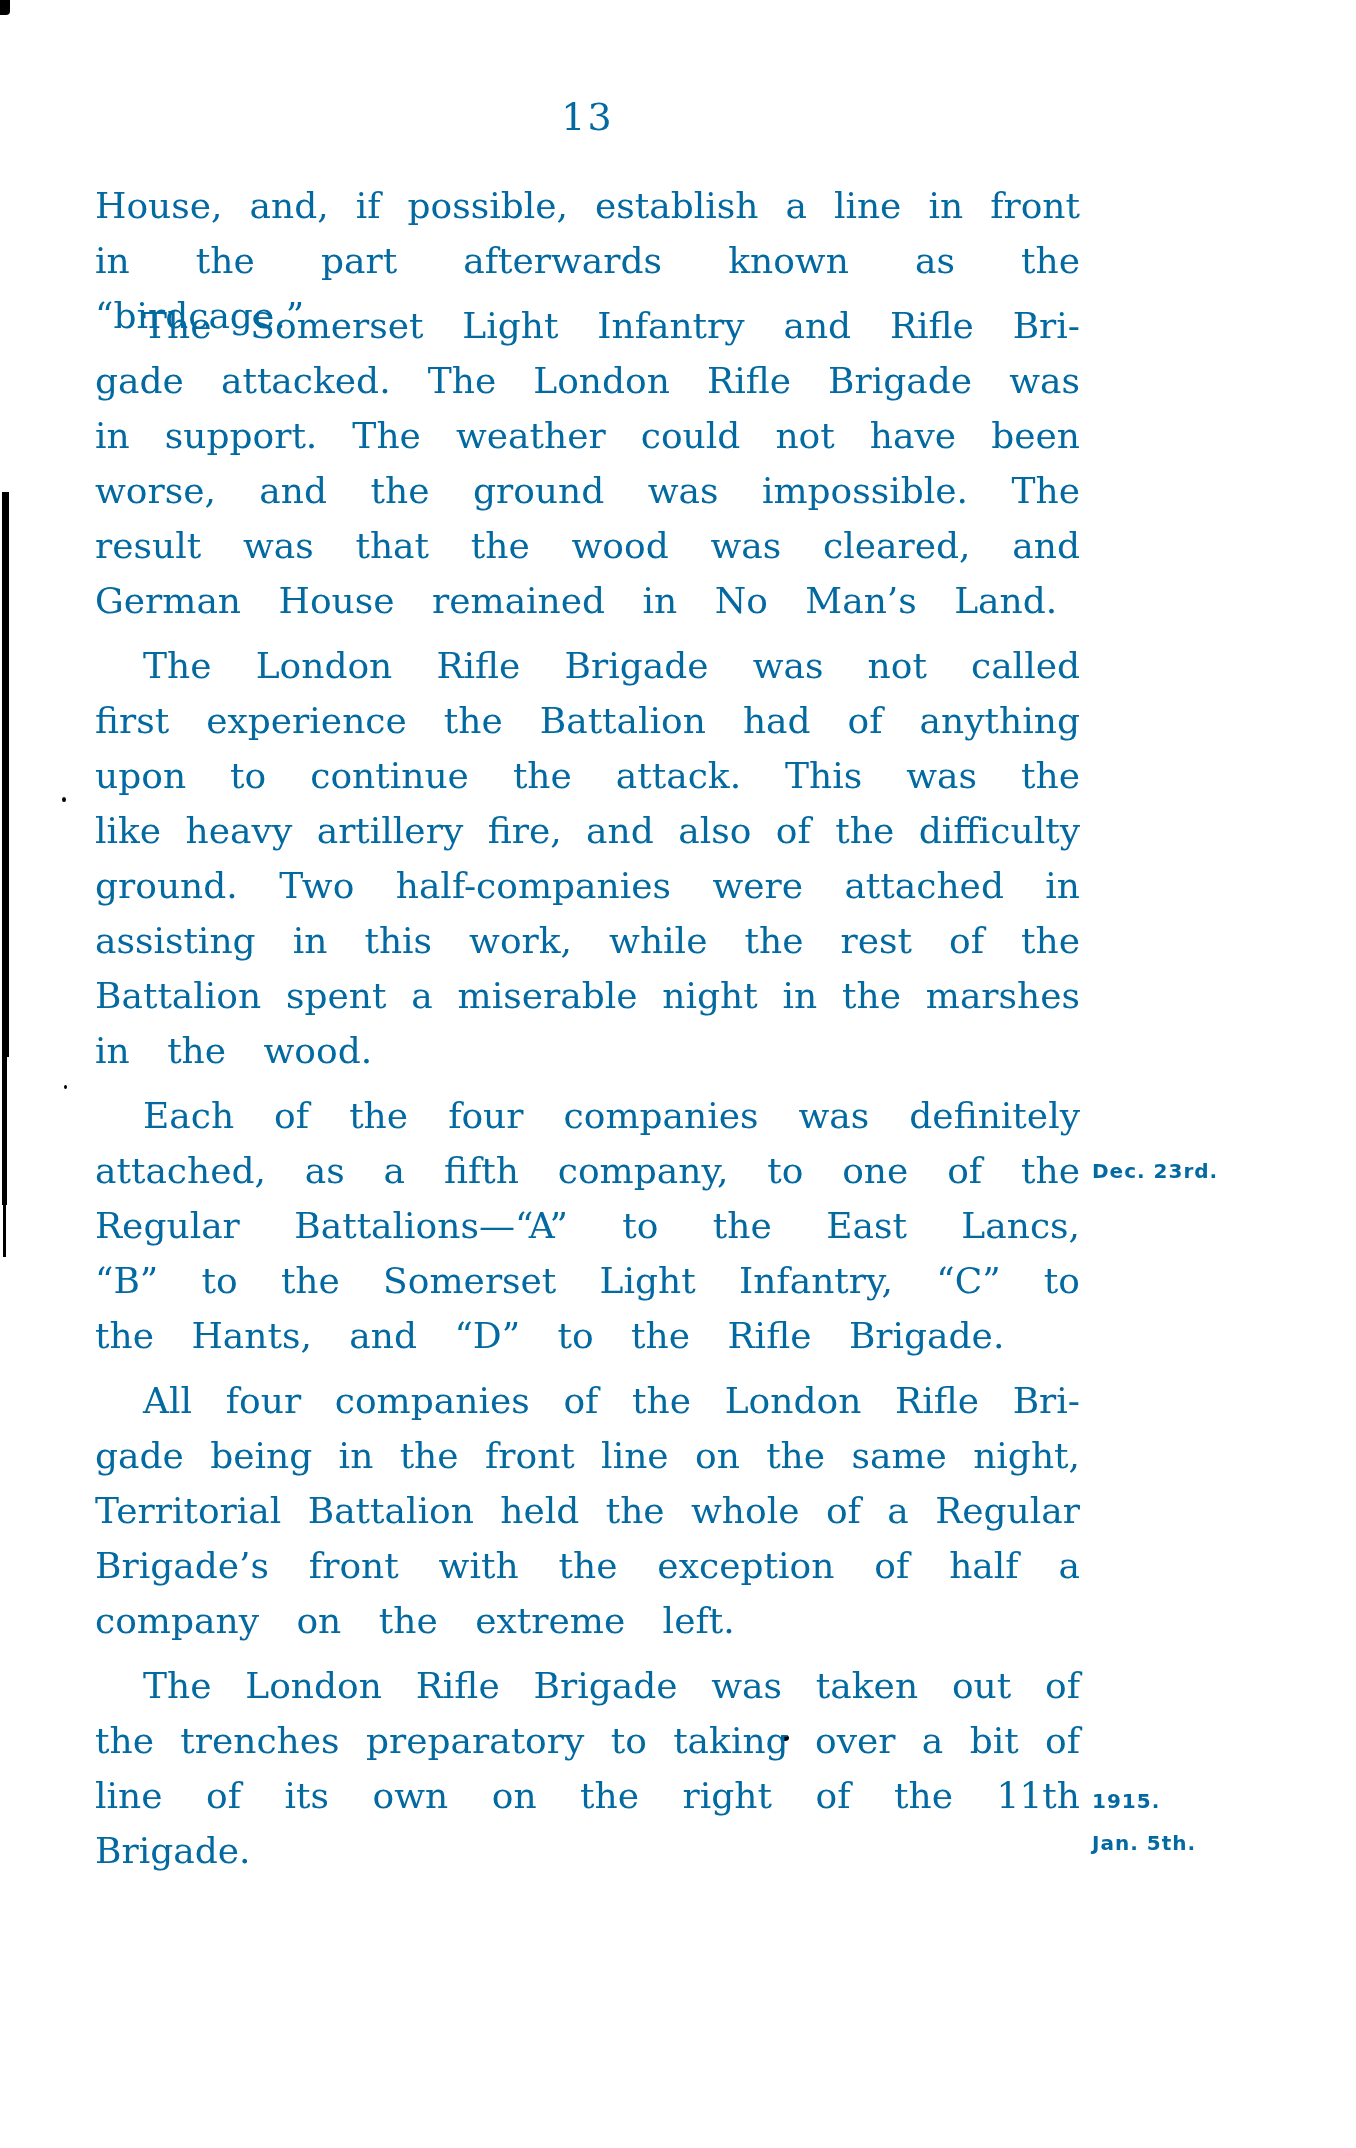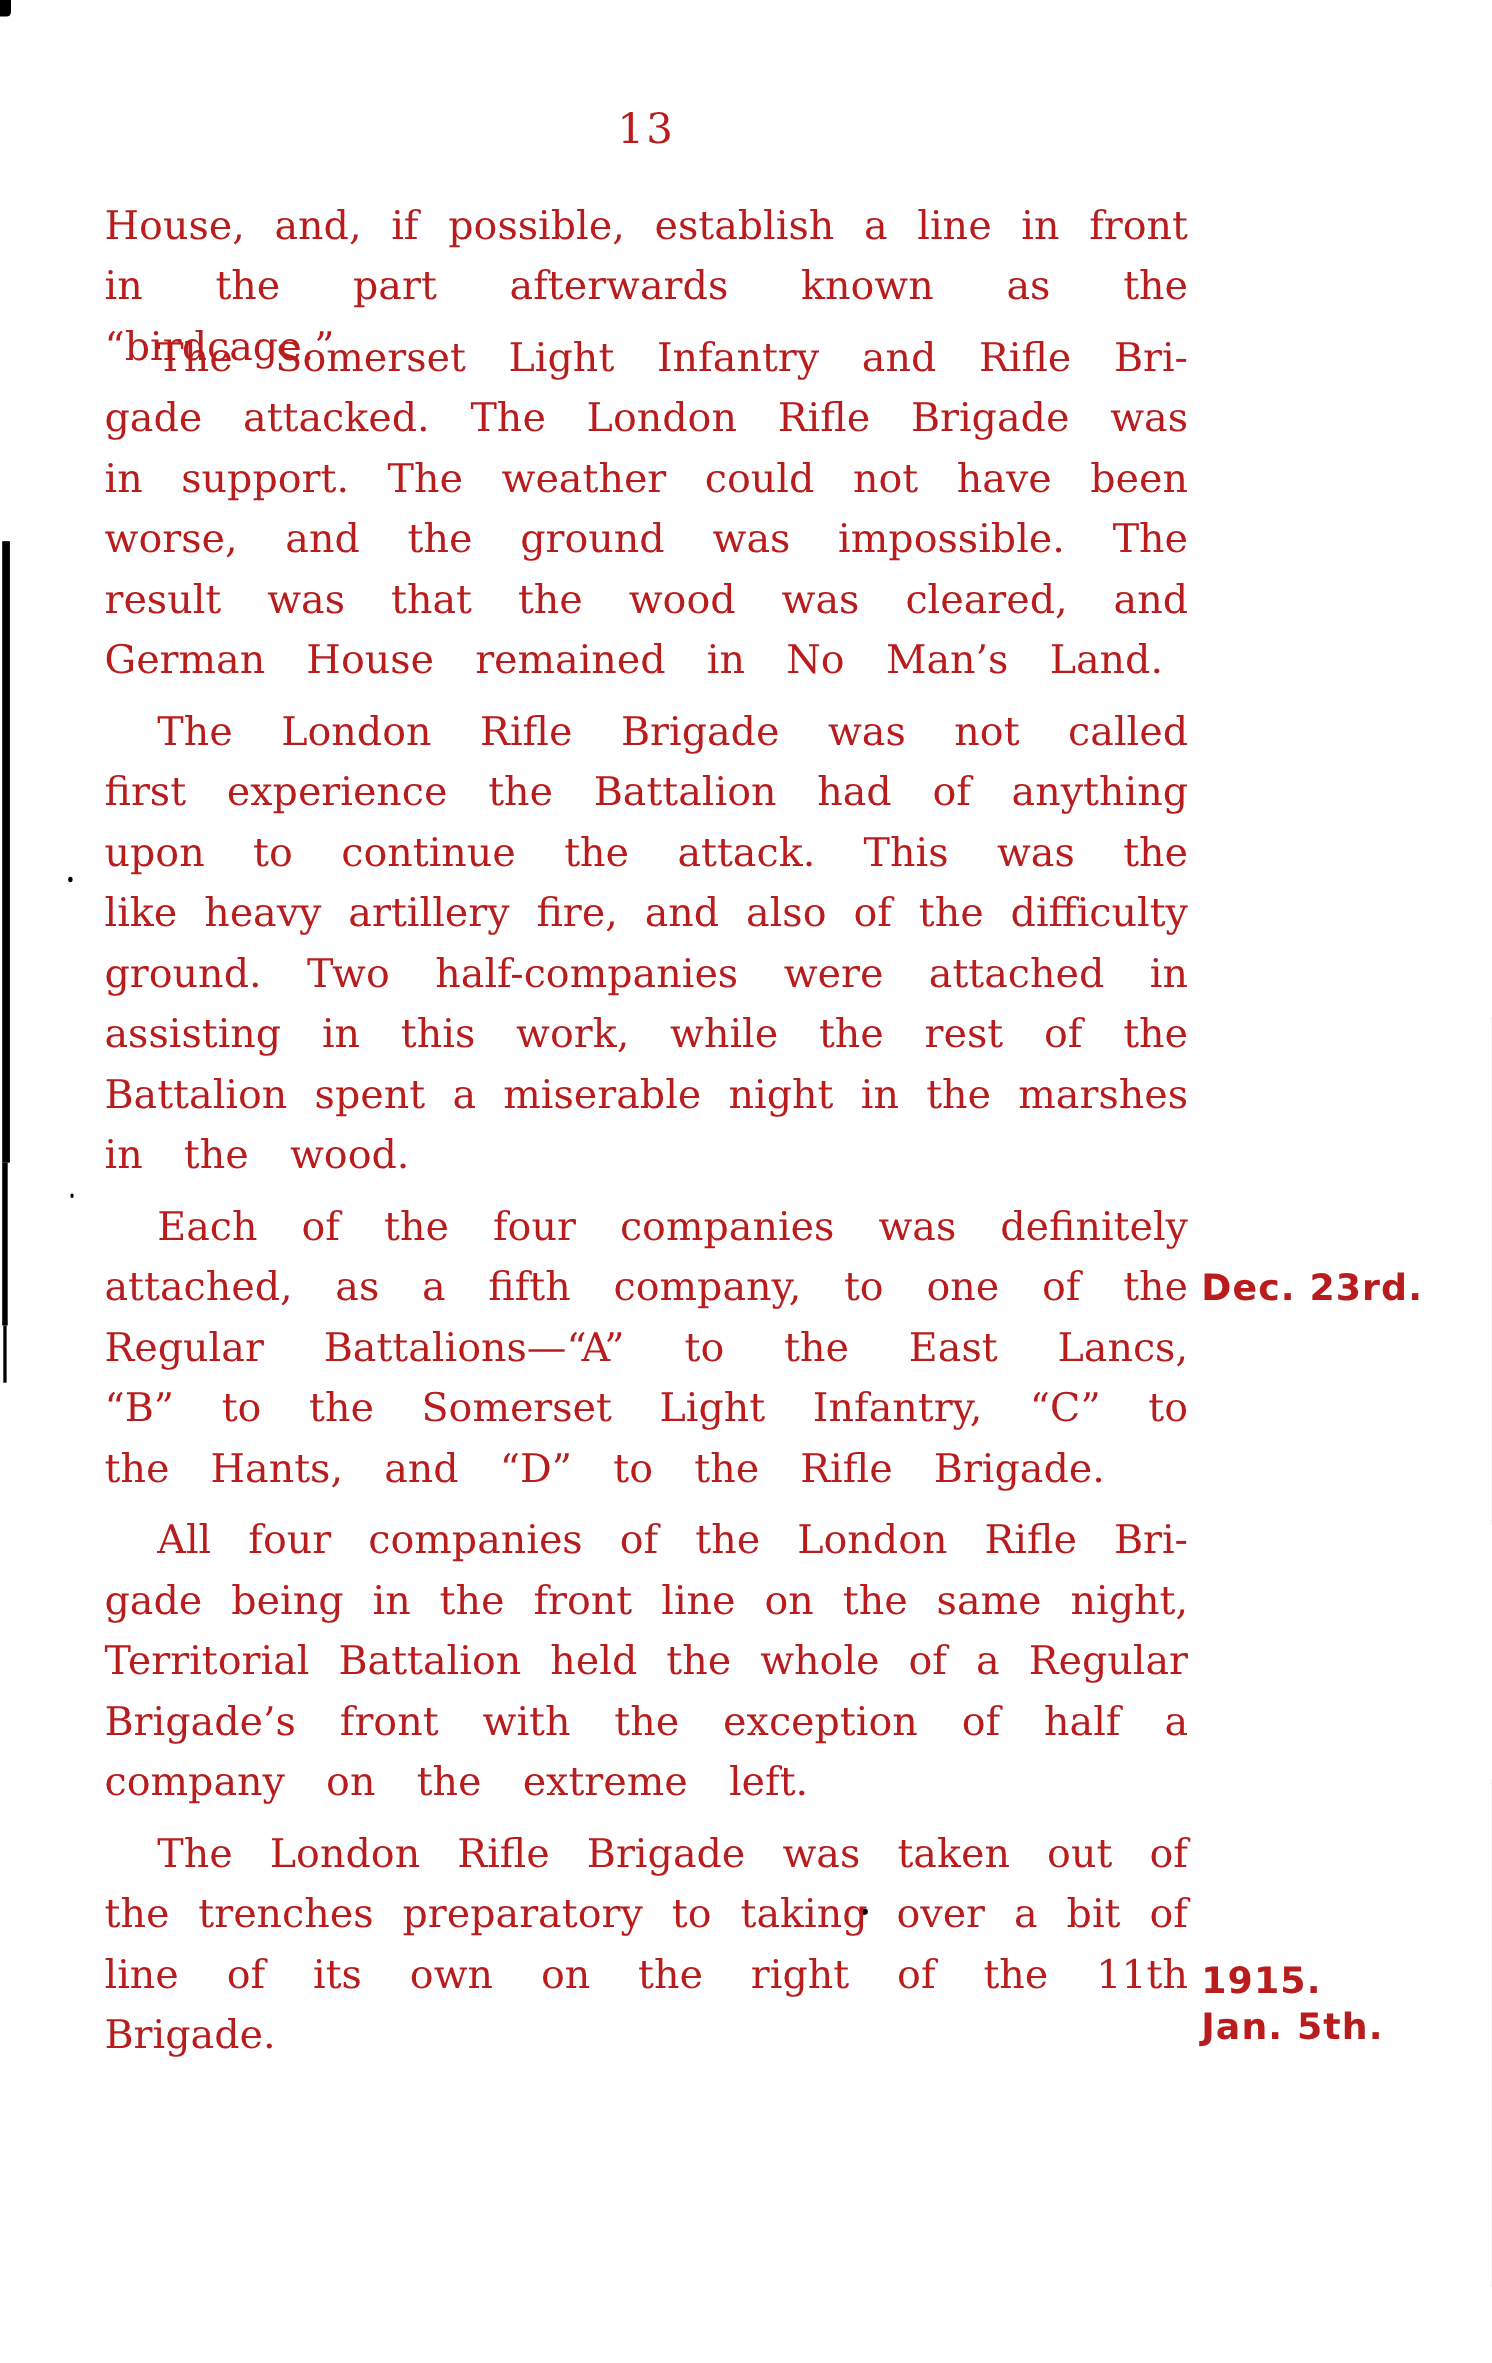--- a/index.html
+++ b/index.html
@@ -2,21 +2,21 @@
 <html><head>
 <meta charset="utf-8">
 <style>
   html, body { margin: 0; padding: 0; background: #e8e8e8; }
   .page {
     position: relative;
     width: 1356px;
     height: 2148px;
     background: #ffffff;
     font-family: "DejaVu Serif", serif;
-    color: #b91c1c;
+    color: #0369a1;
     overflow: hidden;
   }
   .page-number {
     position: absolute;
     top: 96px;
     left: 95px;
     width: 985px;
     text-align: center;
     font-size: 38px;
     line-height: 42px;
@@ -42,21 +42,21 @@
   .line.indent { text-indent: 48px; }
   .line.last {
     text-align-last: left;
     word-spacing: 26px;
   }
   .line.last.full { word-spacing: 29px; }
   .margin-note {
     position: absolute;
     font-family: "DejaVu Sans", sans-serif;
     font-weight: bold;
-    font-size: 33px;
+    font-size: 20px;
     line-height: 42px;
     letter-spacing: 1px;
     white-space: nowrap;
     left: 1092px;
   }
   #note-1 { top: 1150px; }
   #note-2 { top: 1780px; }
   .note-line { display: block; }
   
   .artifact { position: absolute; background: #000; }

